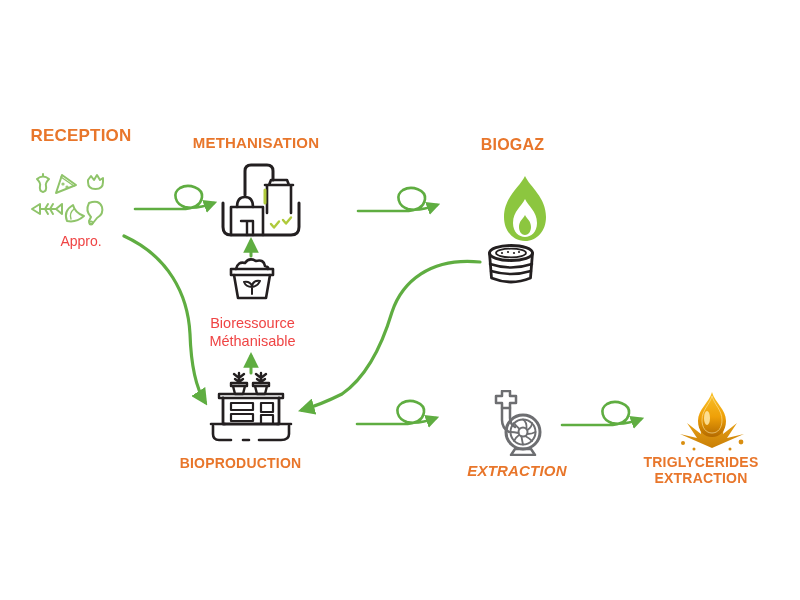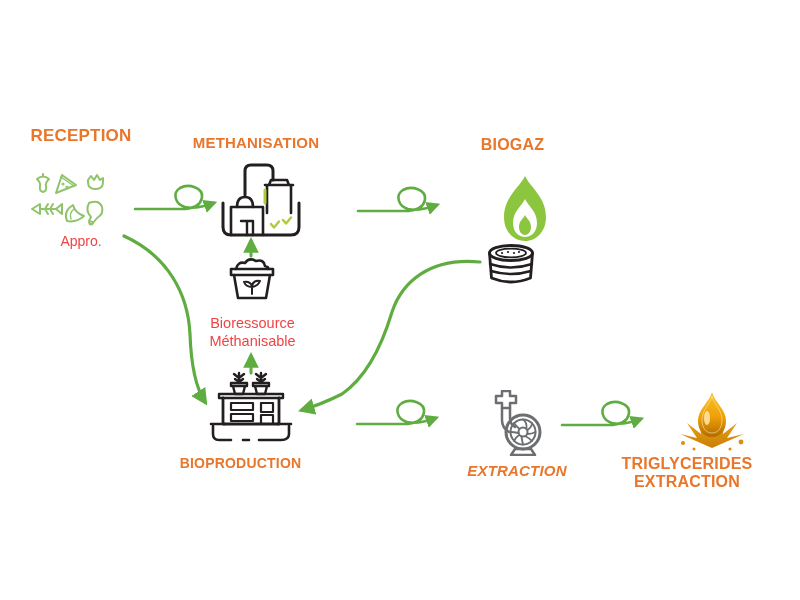--- a/index.html
+++ b/index.html
@@ -210,18 +210,18 @@
     <circle cx="9" cy="53" r="2" fill="#D98E10"></circle>
     <circle cx="67" cy="52" r="2.4" fill="#D98E10"></circle>
     <circle cx="20" cy="59" r="1.5" fill="#D98E10"></circle>
     <circle cx="56" cy="59" r="1.5" fill="#D98E10"></circle>
 
     <path d="M38,2 C41,13 52,19 52,31 C52,41 46,47 38,47 C30,47 24,41 24,31 C24,19 35,13 38,2 Z" fill="url(#dropG)"></path>
     <path d="M38,6 C40,14 48,20 48,30 C48,38 44,43 38,43 C32,43 28,38 28,30 C28,20 36,14 38,6 Z" fill="none" stroke="#FFE9A8" stroke-width="1" opacity="0.6"></path>
     <ellipse cx="33" cy="28" rx="3" ry="7" fill="#FFE9A8" opacity="0.85"></ellipse>
   </svg>
 
-  <div class="abs node-title" style="left:612px;top:455px;width:150px;font-size:16px;">
+  <div class="abs node-title" style="left:626px;top:455px;width:150px;font-size:14px;">
     <div>TRIGLYCERIDES</div>
     <div>EXTRACTION</div>
   </div>
 
 </div>
 
 </body></html>

